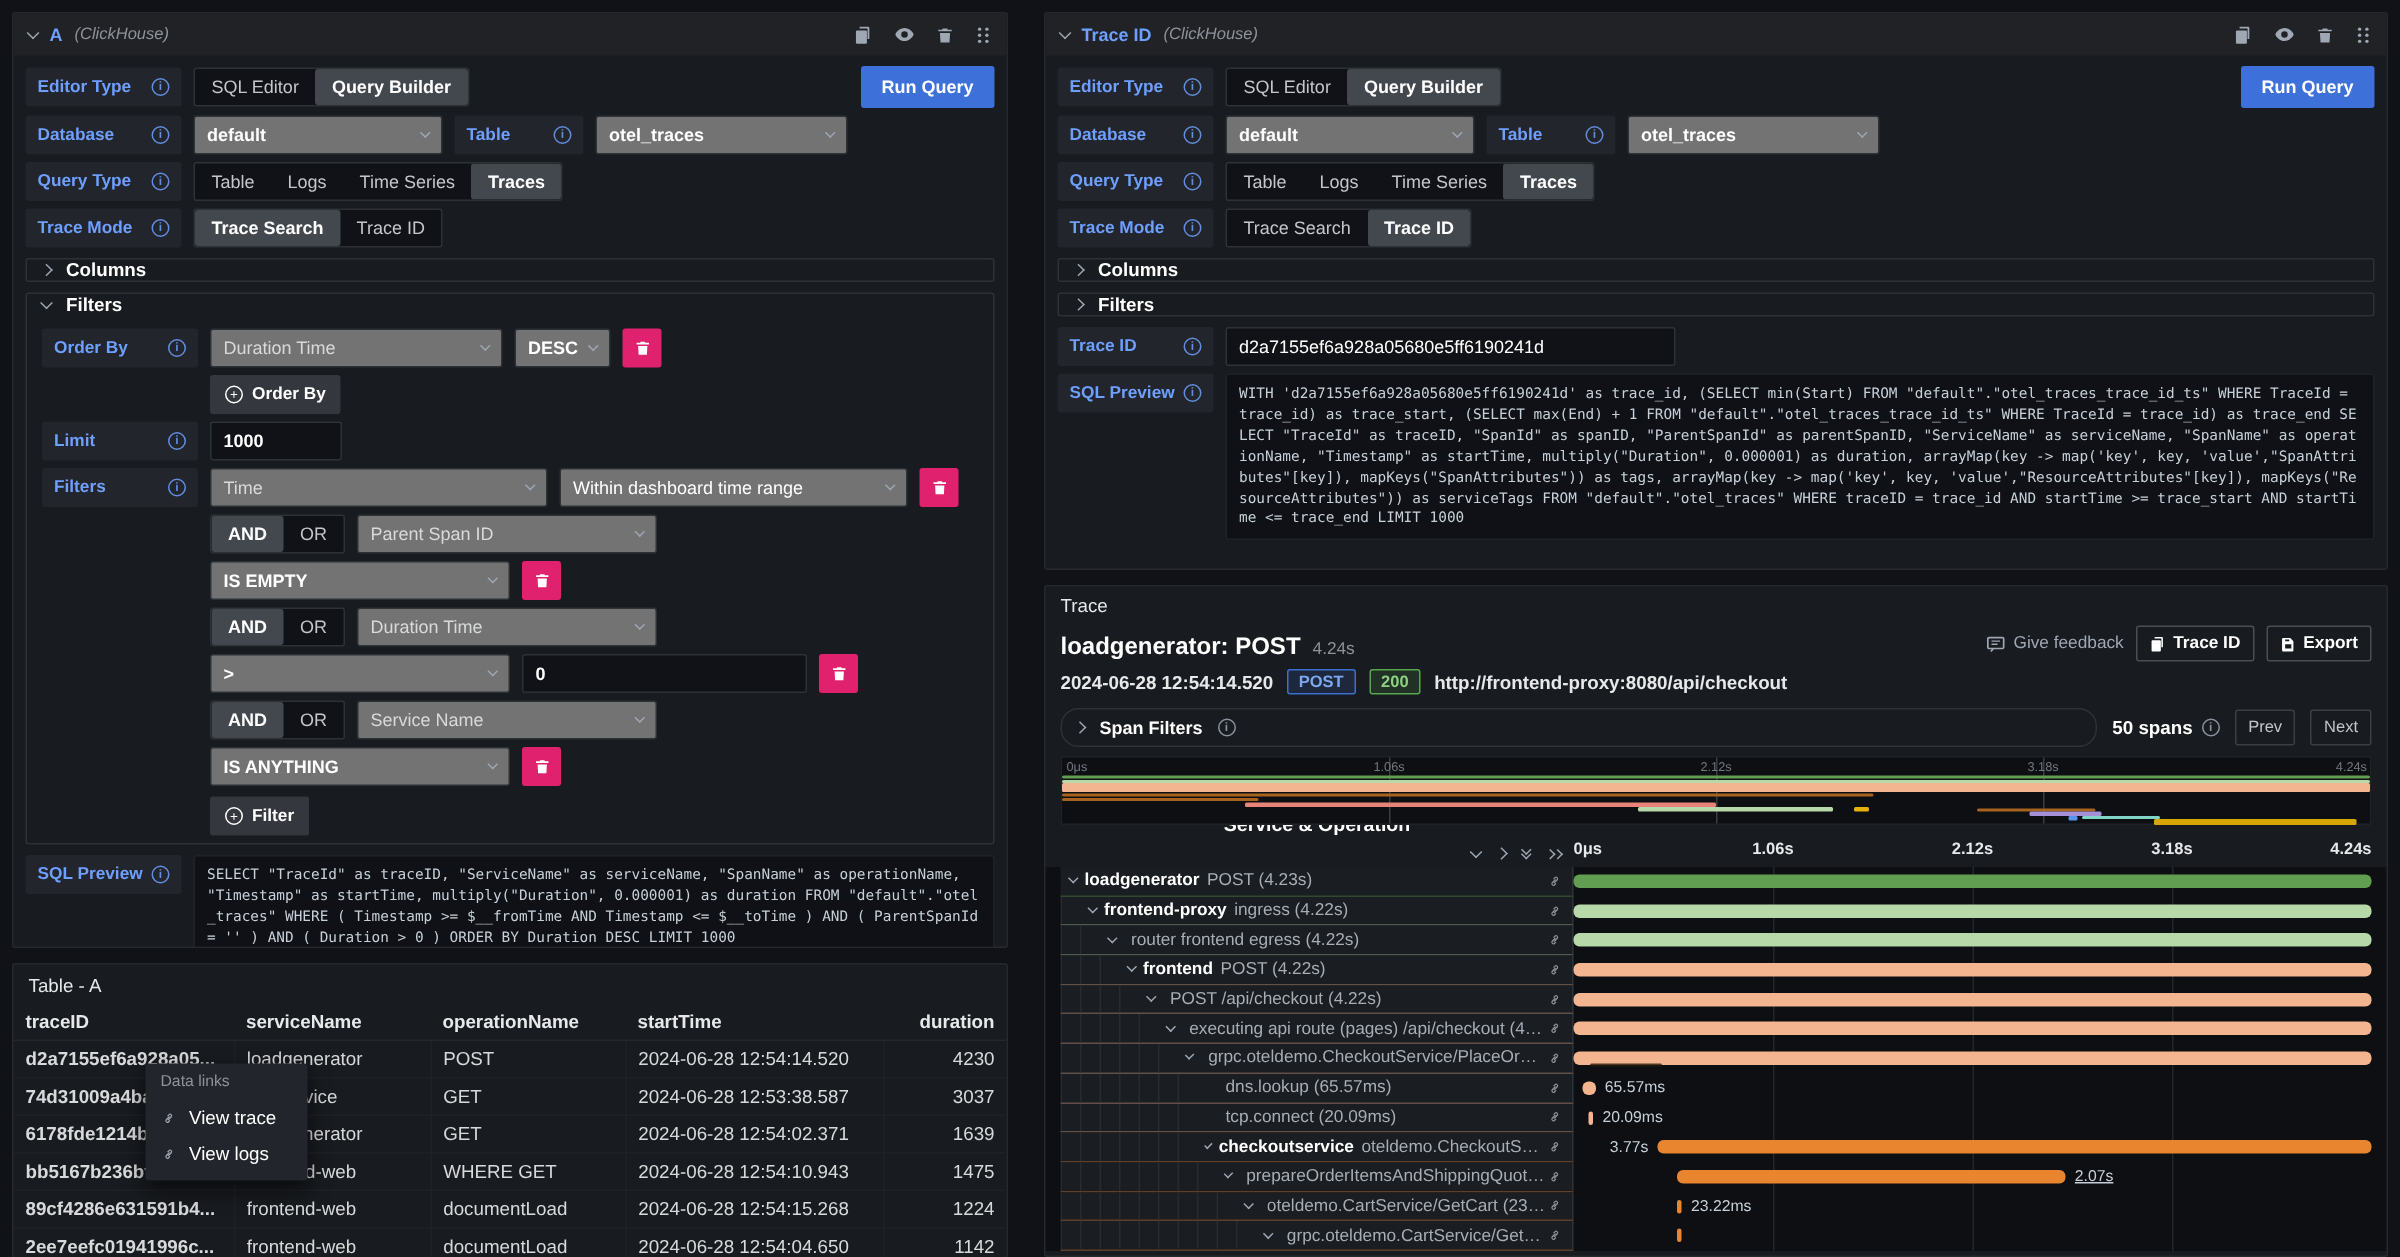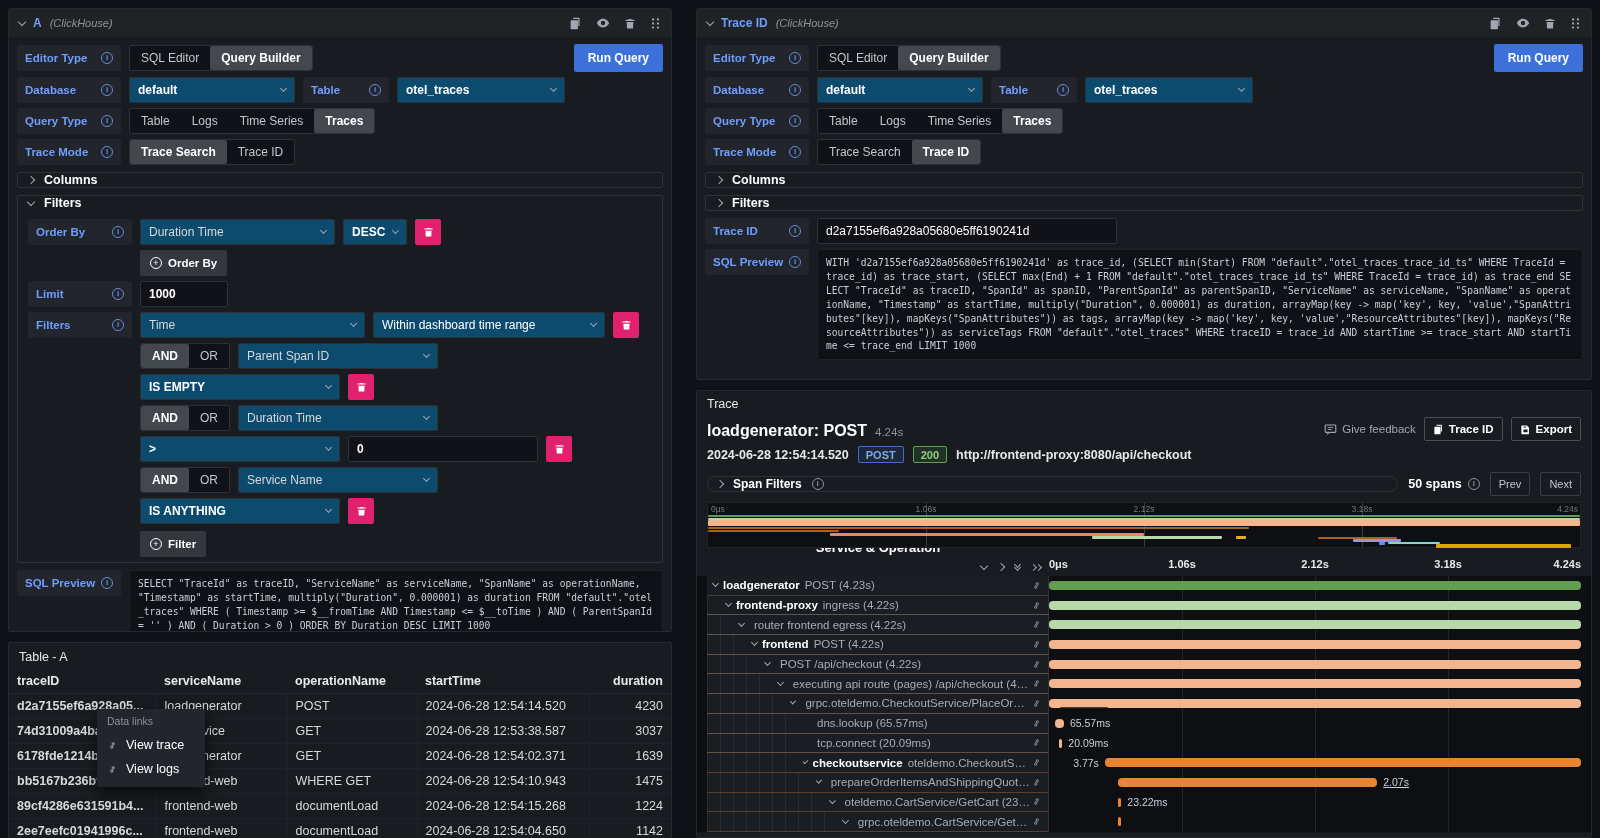--- a/index.html
+++ b/index.html
@@ -19,21 +19,21 @@
   .chip{width:104px;min-width:104px;height:26px;background:#22252b;border-radius:2px;display:flex;align-items:center;
     justify-content:space-between;padding:0 8px;color:#6e9fff;font-weight:600;font-size:11.5px;}
   .chip.sm{width:86px;min-width:86px;}
   .info{font-style:normal;width:12px;height:12px;min-width:12px;border:1px solid currentColor;border-radius:50%;
     font-size:8px;line-height:10px;display:inline-flex;align-items:center;justify-content:center;opacity:.85;}
   .seg{display:flex;background:#111217;border:1px solid #2c3235;border-radius:2px;height:26px;overflow:hidden;}
   .seg-opt{padding:0 11px;display:flex;align-items:center;color:#c3c6cc;cursor:pointer;font-size:12px;}
   .seg-opt.sel{background:#43474e;color:#fff;font-weight:700;border-radius:2px;}
   .btn-primary{margin-left:auto;height:28px;background:#3d71d9;color:#fff;border:none;border-radius:2px;
     font-weight:700;font-size:12px;padding:0 14px;cursor:pointer;font-family:inherit;}
-  .select{height:26px;background:#0c4a6e;border:1px solid #2c3235;border-radius:2px;display:flex;align-items:center;
+  .select{height:26px;background:#737373;border:1px solid #2c3235;border-radius:2px;display:flex;align-items:center;
     justify-content:space-between;padding:0 8px;color:#d8d9da;gap:8px;cursor:pointer;}
   .input{height:26px;background:#111217;border:1px solid #2c3235;border-radius:2px;display:flex;align-items:center;
     padding:0 8px;color:#fff;font-weight:600;}
   .w166{width:166px;}.w168{width:168px;}.w195{width:195px;}.w64{width:64px;}.w88{width:88px;}
   .w225{width:225px;}.w232{width:232px;}.w200{width:200px;}.w190{width:190px;}.w300{width:300px;}
   .chev{width:6px;height:6px;border-right:1.5px solid #9fa7b3;border-bottom:1.5px solid #9fa7b3;display:inline-block;}
   .chev.down{transform:rotate(45deg);margin-top:-3px;}
   .chev.right{transform:rotate(-45deg);}
   .chev.sm{width:5px;height:5px;}
   .btn-danger{width:26px;height:26px;min-width:26px;background:#e0226e;border:none;border-radius:2px;display:flex;
@@ -68,21 +68,21 @@
   .feedback{color:#9fa7b3;font-size:11.5px;display:inline-flex;gap:5px;align-items:center;}
   .btn-out{height:24px;background:#181b1f;border:1px solid #4a4e55;border-radius:2px;color:#fff;font-weight:700;
     font-size:11.5px;padding:0 8px;display:inline-flex;align-items:center;gap:5px;cursor:pointer;font-family:inherit;}
   .trace-sub{display:flex;align-items:center;gap:9px;padding:3px 10px 7px;}
   .trace-ts{color:#e7e8ea;font-weight:700;font-size:12.5px;}
   .badge{font-size:11px;font-weight:700;padding:1.5px 7px;border-radius:2px;}
   .badge.method{color:#7da8f0;border:1px solid #3d6fd1;background:rgba(61,111,209,.16);}
   .badge.status{color:#8fd083;border:1px solid #56a64b;background:rgba(86,166,75,.16);}
   .trace-url{color:#e7e8ea;font-weight:600;font-size:12.5px;}
   .sf-row{display:flex;align-items:center;gap:10px;padding:2px 10px 6px;}
-  .sf-box{flex:1;border:1px solid #2c3235;border-radius:12px;height:16px;display:flex;align-items:center;gap:10px;padding:0 9px;
+  .sf-box{flex:1;border:1px solid #2c3235;border-radius:12px;height:26px;display:flex;align-items:center;gap:10px;padding:0 9px;
     color:#fff;font-weight:700;font-size:12px;}
   .sf-count{color:#fff;font-weight:700;font-size:12.5px;display:inline-flex;gap:6px;align-items:center;}
   .btn-mini{height:24px;background:#181b1f;border:1px solid #3a3e45;border-radius:2px;color:#c3c6cc;font-size:11px;
     padding:0 8px;cursor:pointer;font-family:inherit;}
   #minimap{position:relative;height:46px;margin:0 10px 6px;background:#0d0f12;border:1px solid #202226;}
   .mm-tick{position:absolute;top:1px;font-size:8.5px;color:#737880;}
   .mm-line{position:absolute;top:0;bottom:0;width:1px;background:#3a3d42;}
   .mm-bar{position:absolute;border-radius:1px;}
   .tl-header{display:flex;align-items:center;height:22px;padding:0 10px;}
   .so-label{width:342px;min-width:342px;display:flex;align-items:center;gap:9px;color:#fff;font-weight:700;font-size:13px;flex-direction:column;}

